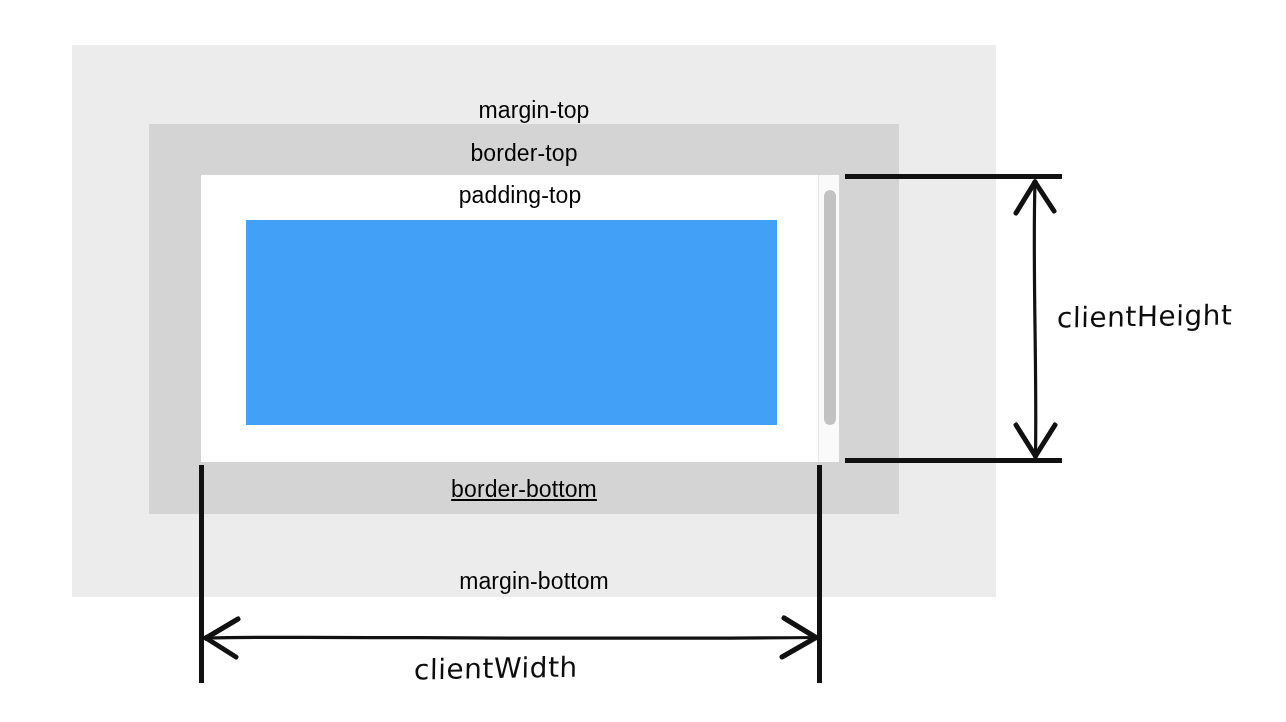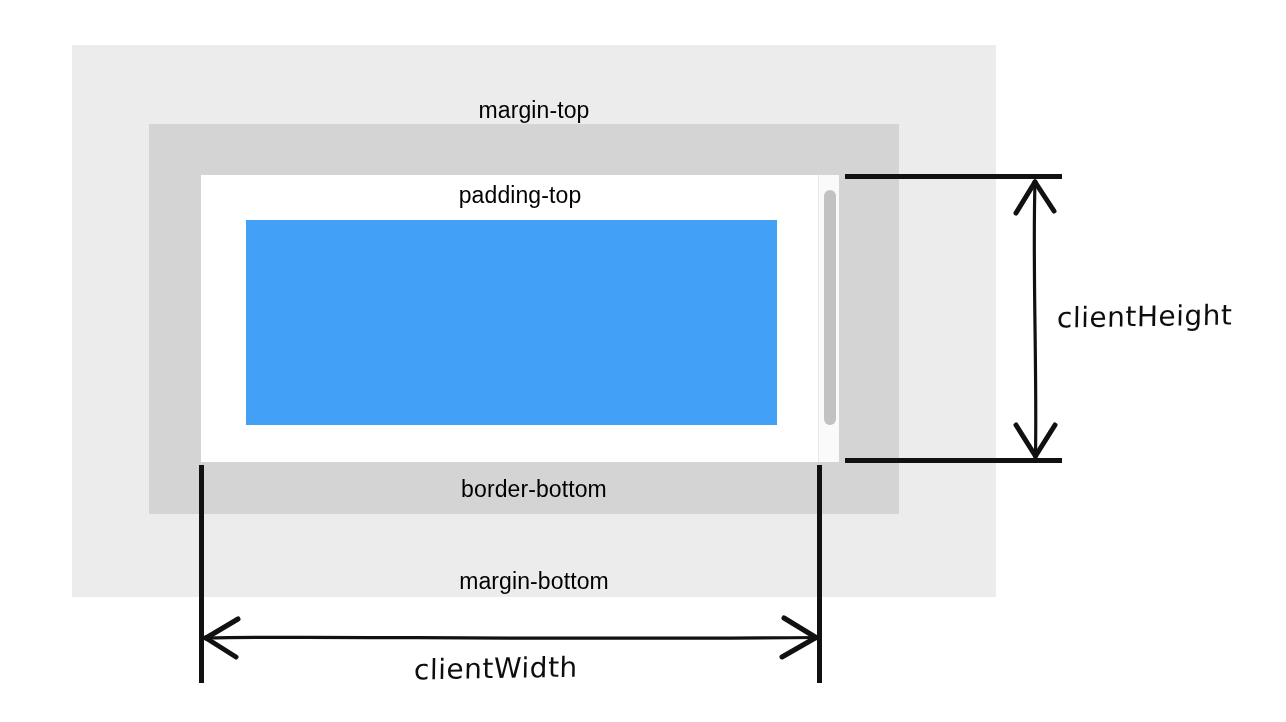--- a/index.html
+++ b/index.html
@@ -86,21 +86,21 @@
     color: #000000;
     font-size: 23px;
     font-family: "Liberation Sans", sans-serif;
     font-weight: 400;
     white-space: nowrap;
     letter-spacing: 0.1px;
   }
   .lbl-margin-top   { left: 72px;  top: 71px;  width: 924px; margin-top: 26px; }
   .lbl-border-top   { left: 149px; top: 140px; width: 750px; }
   .lbl-padding-top  { left: 201px; top: 182px; width: 638px; }
-  .lbl-border-bottom{ left: 159px; top: 476px; width: 750px; }
+  .lbl-border-bottom{ left: 149px; top: 476px; width: 750px; text-decoration: underline; }
   .lbl-margin-bottom{ left: 72px;  top: 568px; width: 924px; }
 
   
   .rule {
     position: absolute;
     background: #111111;
   }
   
   .vline-left  { left: 199px; top: 465px; width: 5px;  height: 218px; }
   .vline-right { left: 817px; top: 465px; width: 5px;  height: 218px; }
@@ -143,20 +143,21 @@
   <div class="padding-box"></div>
 
   <div class="content-box"></div>
 
   <div class="scrollbar-track">
     <div class="scrollbar-thumb"></div>
   </div>
 
   <div class="box-label lbl-margin-top">margin-top</div>
 
+  <div class="box-label lbl-border-top">border-top</div>
 
   <div class="box-label lbl-padding-top">padding-top</div>
 
   <div class="box-label lbl-border-bottom">border-bottom</div>
 
   <div class="box-label lbl-margin-bottom">margin-bottom</div>
 
   <div class="rule vline-left"></div>
   <div class="rule vline-right"></div>
 

